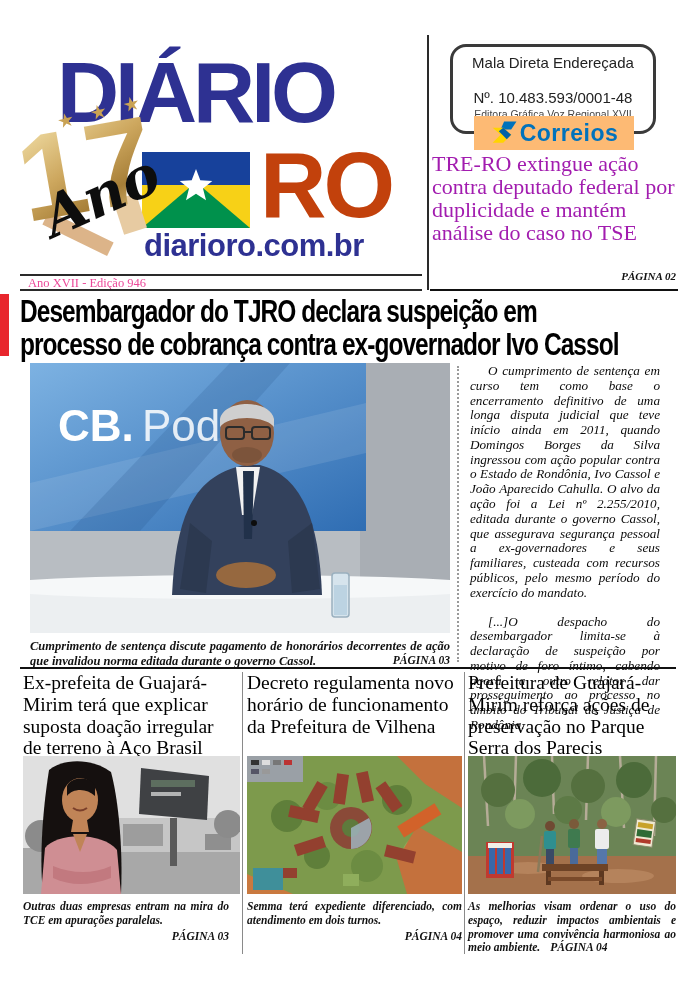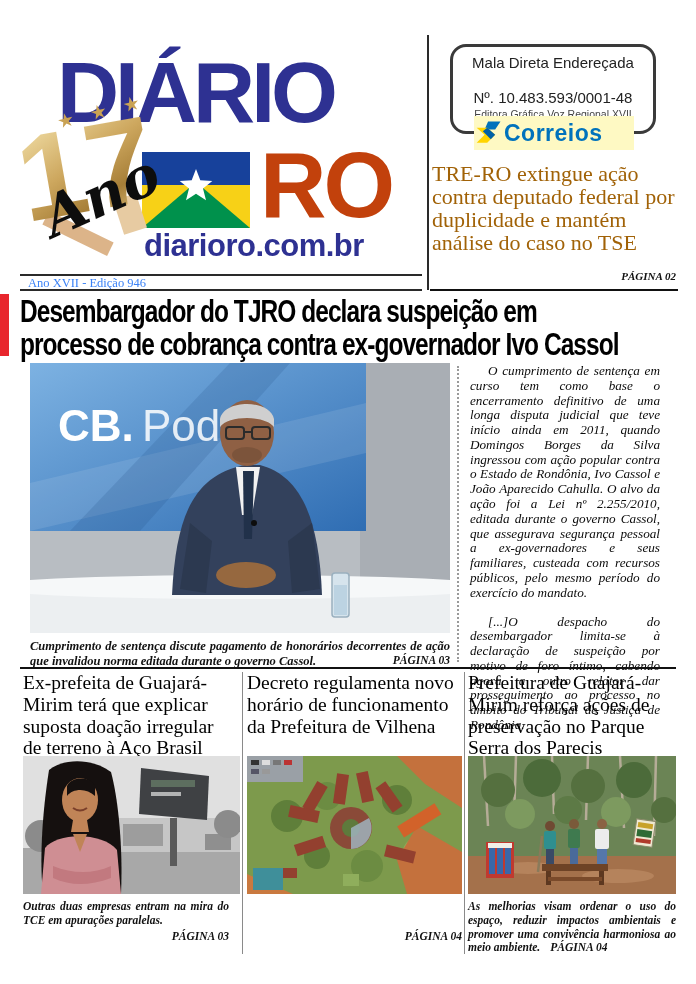--- a/index.html
+++ b/index.html
@@ -23,34 +23,34 @@
     color:#c9a254;font-size:19px;letter-spacing:6px;}
   .logo-ano{position:absolute;left:40px;top:162px;font-family:"DejaVu Serif",serif;
     font-style:italic;font-weight:bold;font-size:56px;transform:rotate(-24deg);color:#0d0d0d;}
   .ribbon1{position:absolute;left:42px;top:226px;width:72px;height:15px;background:#dcb489;transform:rotate(26deg);}
   .ribbon2{position:absolute;left:118px;top:196px;width:24px;height:36px;background:#e7cba2;transform:rotate(-18deg);}
 
   .vdiv-top{position:absolute;left:427px;top:35px;width:2px;height:255px;background:#2a2a2a;}
 
   
   .edbar-line{position:absolute;left:20px;width:402px;height:2px;background:#2a2a2a;}
-  .ed-text{position:absolute;top:276px;font-size:12.5px;color:#3b82f6;}
+  .ed-text{position:absolute;top:276px;font-size:12.5px;color:#ec4899;}
 
   
   .mailbox{position:absolute;left:450px;top:44px;width:206px;height:90px;border:3px solid #3a3a3a;
     border-radius:16px;text-align:center;font-family:"Liberation Sans",sans-serif;padding-top:7px;box-sizing:border-box;}
   .mailbox .l1{font-size:15px;color:#222;text-align:center;}
   .mailbox .l2{font-size:15px;color:#222;margin-top:18px;}
   .mailbox .l3{font-size:10.5px;color:#444;margin-top:2px;}
-  .correios{position:absolute;left:474px;top:116px;width:160px;height:34px;background:#fef9c3;
-    display:flex;align-items:center;justify-content:flex-start;}
+  .correios{position:absolute;left:474px;top:116px;width:160px;height:34px;background:#fdba74;
+    display:flex;align-items:center;justify-content:center;}
   .correios .txt{font-family:"Liberation Sans",sans-serif;font-weight:bold;font-size:23px;color:#0072bc;letter-spacing:.5px;}
 
   
-  .tr-head{position:absolute;left:432px;top:162px;width:248px;font-size:22px;line-height:1.05;color:#a16207;}
+  .tr-head{position:absolute;left:432px;top:152px;width:248px;font-size:22px;line-height:1.05;color:#a21caf;}
   .tr-pag{position:absolute;left:432px;top:270px;width:244px;text-align:right;
     font-weight:bold;font-style:italic;font-size:11px;}
   .tr-line{position:absolute;left:430px;top:289px;width:248px;height:2px;background:#111;}
 
   
   .redbar{position:absolute;left:0;top:294px;width:9px;height:62px;background:#e8262d;}
   .lead-h{position:absolute;left:20px;font-family:"Liberation Sans",sans-serif;font-weight:bold;
     font-size:31px;letter-spacing:-1.2px;color:#000;white-space:nowrap;
     transform:scaleX(.79);transform-origin:left top;line-height:1;}
   .lead-photo{position:absolute;left:30px;top:363px;width:420px;height:270px;}
@@ -234,20 +234,21 @@
         <rect x="24" y="112" width="26" height="10"></rect>
       </g>
       <rect x="150" y="58" width="44" height="13" transform="rotate(-32 172 64)" fill="#d2622a"></rect>
 
       <circle cx="104" cy="72" r="21" fill="#8a4a38"></circle>
       <circle cx="104" cy="72" r="9" fill="#5e7a3c"></circle>
       <path d="M104,72 L104,93 A21,21 0 0 0 122,62 Z" fill="#9fb3bd" opacity="0.85"></path>
       <rect x="6" y="112" width="30" height="22" fill="#3f8f9a"></rect>
       <rect x="96" y="118" width="16" height="12" fill="#8fae5c"></rect>
     </svg>
+    <div class="cap">Semma terá expediente diferenciado, com atendimento em dois turnos.</div>
     <div class="pag">PÁGINA 04</div>
   </div>
 
   <div class="col" style="left:468px;width:208px;">
     <div class="sh">Prefeitura de Guajará-Mirim reforça ações de preservação no Parque Serra dos Parecis</div>
     <svg class="photo" width="208" height="138" viewBox="0 0 208 138">
       <rect width="208" height="138" fill="#6b8455"></rect>
       <g stroke="#b5ac97" stroke-width="2.5">
         <line x1="16" y1="0" x2="20" y2="70"></line>
           <line x1="48" y1="0" x2="46" y2="62"></line>

